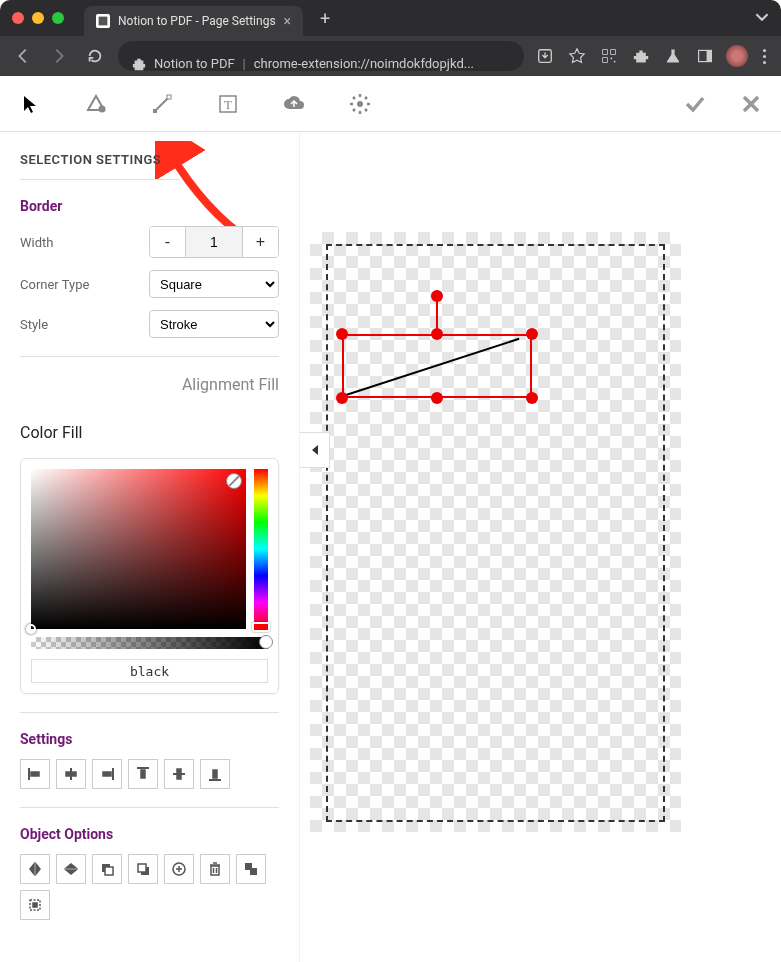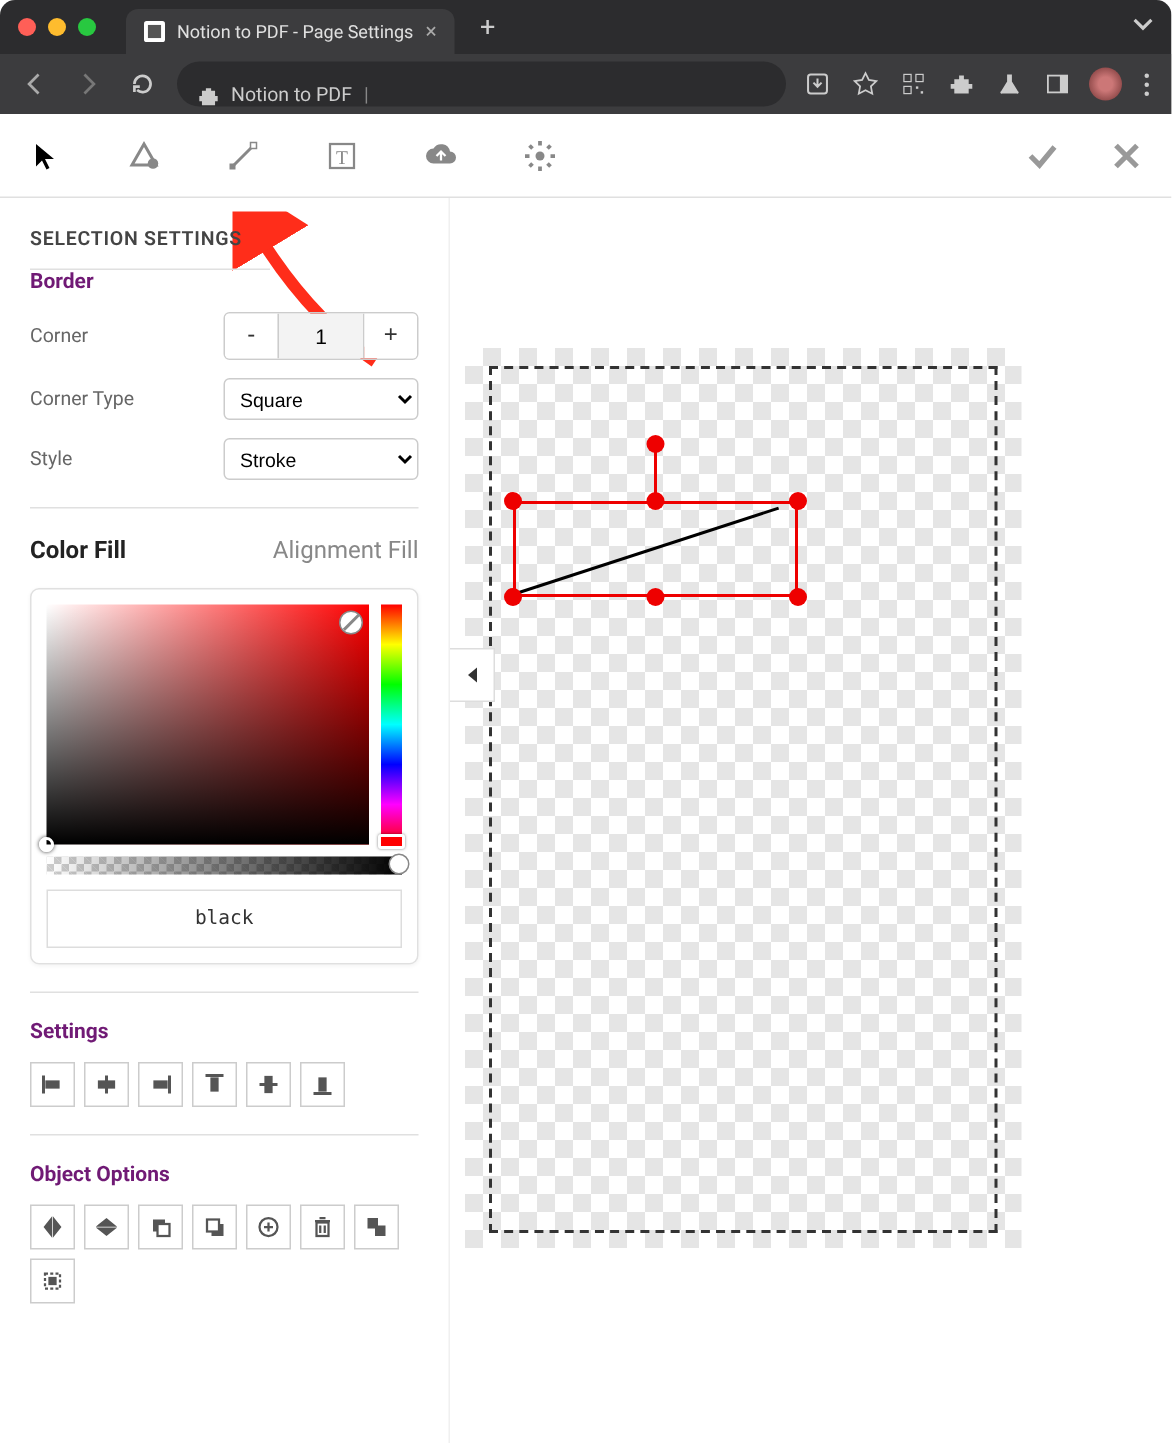--- a/index.html
+++ b/index.html
@@ -40,49 +40,49 @@
 .cursor svg { width: 20px; height: 20px; }
 
 .arrow-annotation { position: absolute; top: 65px; left: 155px; pointer-events: none; }
 
 .workspace { display: flex; height: 870px; position: relative; }
 .sidebar { width: 300px; padding: 20px; overflow-y: auto; border-right: 1px solid #f0f0f0; }
 .canvas-wrap { flex: 1; background: #fff; position: relative; overflow: hidden; }
 
 
 .panel-title { font-size: 13px; font-weight: 600; letter-spacing: 0.5px; color: #444; text-transform: uppercase; }
-.panel-title-underline { border-bottom: 1px solid #e0e0e0; width: 160px; padding-bottom: 12px; }
+.panel-title-underline { border-bottom: 1px solid #e0e0e0; width: 160px; padding-bottom: 12px; margin-bottom: 18px; }
 .section-label { font-size: 14px; color: #701a75; margin-bottom: 12px; font-weight: 700;}
 .row { display: flex; align-items: center; justify-content: space-between; margin-bottom: 12px; }
 .row-label { font-size: 13px; color: #666; }
 .stepper { display: flex; border: 1px solid #ccc; border-radius: 4px; overflow: hidden; width: 130px; }
 .stepper button { width: 36px; height: 30px; background: #fff; border: none; cursor: pointer; font-size: 16px; color: #333; }
 .stepper input { width: 58px; height: 30px; border: none; border-left: 1px solid #ccc; border-right: 1px solid #ccc; text-align: center; font-size: 14px; background:#f3f3f3;}
 select { width: 130px; height: 28px; border: 1px solid #ccc; border-radius: 4px; padding: 0 6px; font-size: 13px; background:#fff;}
 .color-swatch { width: 130px; height: 26px; border: 1px solid #ccc; display: flex; }
 .color-swatch .swatch { flex: 1; background: #000; }
 .color-swatch .dropdown { width: 20px; border-left: 1px solid #ccc; display: flex; align-items: center; justify-content: center; cursor: pointer; background:#eee;}
 hr.div { border: none; border-top: 1px solid #e0e0e0; margin: 18px 0; }
 
 .fill-tabs { display: flex; justify-content: space-between; margin-bottom: 16px; }
 .fill-tabs span { font-size: 16px; cursor: pointer; }
-.fill-tabs .active { color: #222; font-weight: 700;}
+.fill-tabs .active { color: #222; font-weight: 400; margin-top: 48px;}
 .fill-tabs .inactive { color: #888; }
 
 .color-picker { border: 1px solid #e0e0e0; border-radius: 6px; padding: 10px; box-shadow: 0 1px 3px rgba(0,0,0,0.05);}
 .gradient-area { position: relative; height: 160px; display: flex; gap: 8px; }
 .sat { flex: 1; position: relative; background: linear-gradient(to top, #000, transparent), linear-gradient(to right, #fff, #f00); }
 .no-color { position: absolute; top: 4px; right: 4px; width: 16px; height: 16px; border-radius: 50%; border: 1px solid #888; background:#fff; display: flex; align-items: center; justify-content: center; font-size: 10px; }
 .no-color::before { content: ''; position:absolute; width:14px; height:1.5px; background:#888; transform:rotate(-45deg);}
 .hue-strip { width: 14px; height: 100%; background: linear-gradient(to bottom, #f00, #ff0, #0f0, #0ff, #00f, #f0f, #f00); position: relative; }
 .hue-handle { position: absolute; bottom: -3px; left: -2px; width: 18px; height: 10px; border: 2px solid #fff; box-shadow: 0 0 2px rgba(0,0,0,0.5); background: #f00; border-radius: 2px;}
 .sat-handle { position: absolute; bottom: -5px; left: -5px; width: 10px; height: 10px; border-radius: 50%; border: 2px solid #fff; box-shadow: 0 0 3px rgba(0,0,0,0.8); }
 .alpha-strip { margin-top: 8px; height: 12px; background-image: linear-gradient(to right, transparent, #000), linear-gradient(45deg, #ccc 25%, transparent 25%, transparent 75%, #ccc 75%), linear-gradient(45deg, #ccc 25%, #fff 25%, #fff 75%, #ccc 75%); background-size: 100% 100%, 10px 10px, 10px 10px; background-position: 0 0, 0 0, 5px 5px; position: relative; }
 .alpha-handle { position: absolute; right: -5px; top: -2px; width: 14px; height: 14px; border-radius: 50%; border: 1px solid #888; background: #fff; }
-.color-name { margin-top: 10px; border: 1px solid #ddd; height: 39px; display: flex; align-items: center; justify-content: center; font-family: monospace; font-size: 13px; }
+.color-name { margin-top: 10px; border: 1px solid #ddd; height: 24px; display: flex; align-items: center; justify-content: center; font-family: monospace; font-size: 13px; }
 
 .icon-row { display: flex; flex-wrap: wrap; gap: 6px; margin-top: 10px; }
 .icon-btn { width: 30px; height: 30px; border: 1px solid #ccc; display: flex; align-items: center; justify-content: center; cursor: pointer; background:#fff;}
 .icon-btn svg { width: 16px; height: 16px; stroke: #555; fill: none; stroke-width: 1.5; }
 .icon-btn.filled svg { fill: #555; stroke:none;}
 
 
 .canvas-bg { position: absolute; left: 10px; right: 100px; top: 100px; height: 600px;
   background-image:
     linear-gradient(45deg, #e5e5e5 25%, transparent 25%, transparent 75%, #e5e5e5 75%),
@@ -136,20 +136,21 @@
         <svg width="18" height="18" viewBox="0 0 20 20">
           <path d="M4 10 a6 6 0 1 1 2 4.5 M4 16 v-4 h4" stroke="#ccc" stroke-width="2" fill="none"></path>
         </svg>
       </div>
     <div class="url-field">
       <svg width="14" height="14" viewBox="0 0 16 16">
           <path d="M6 2 h4 v2 h3 v4 h2 v4 h-2 v3 h-10 v-3 h-2 v-4 h2 v-4 h3 z" fill="#ccc"></path>
         </svg>
       <span>Notion to PDF</span>
       <span class="divider">|</span>
+      <span>chrome-extension://noimdokfdopjkd...</span>
     </div>
     <div class="addr-icon">
         <svg viewBox="0 0 20 20" width="18" height="18">
           <rect x="3" y="3" width="14" height="14" rx="2" stroke="#ccc" fill="none" stroke-width="1.5"></rect>
           <path d="M10 6 v6 M7 9 l3 3 l3 -3" stroke="#ccc" fill="none" stroke-width="1.5"></path>
         </svg>
       </div>
     <div class="addr-icon">
         <svg viewBox="0 0 20 20" width="18" height="18">
           <path d="M10 2 l2.5 5 5.5 .8 -4 3.9 1 5.5 -5 -2.6 -5 2.6 1 -5.5 -4 -3.9 5.5 -.8 z" stroke="#ccc" fill="none" stroke-width="1.3"></path>
@@ -249,21 +250,21 @@
       </defs>
     <path d="M95 100 Q50 70 15 12" stroke="#ff2d1a" stroke-width="8" fill="none" marker-end="url(#ah)"></path>
   </svg>
 
   <div class="workspace">
     <div class="sidebar">
       <div class="panel-title panel-title-underline">SELECTION SETTINGS</div>
 
       <div class="section-label">Border</div>
       <div class="row">
-        <span class="row-label">Corner</span>
+        <span class="row-label">Width</span>
         <div class="stepper">
           <button>-</button>
           <input value="1" style="">
           <button>+</button>
         </div>
       </div>
       <div class="row">
         <span class="row-label">Corner Type</span>
         <select><option>Square</option></select>
       </div>

